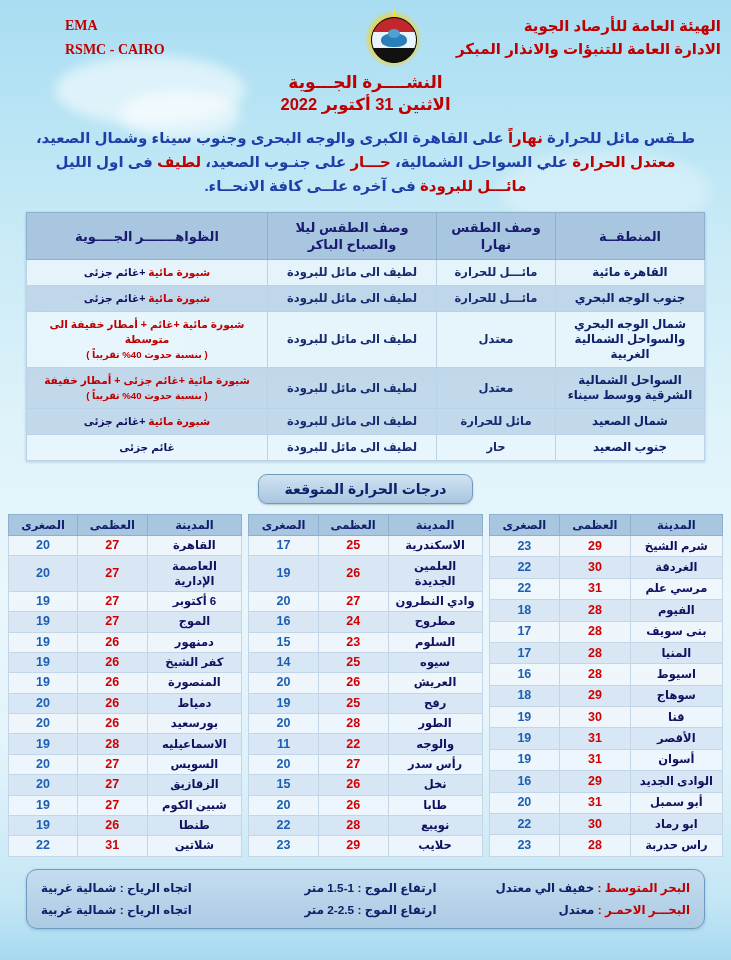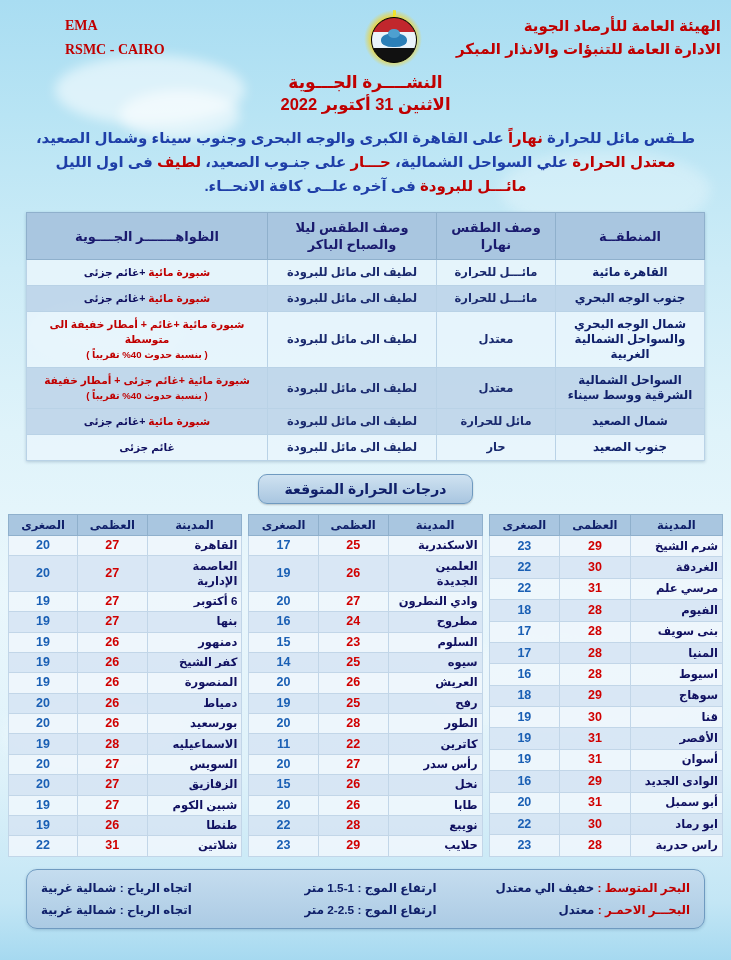--- a/index.html
+++ b/index.html
@@ -69,21 +69,21 @@
   .temps-title{background:linear-gradient(180deg,#cfe2f1,#a9c6e0);border:1px solid #6f9ac0;border-radius:9px;
      color:#10206a;font-weight:bold;font-size:14px;padding:6px 26px;box-shadow:0 1px 2px rgba(0,0,0,.2);}
 
   
   .temps{display:flex;justify-content:space-between;margin:10px 8px 0 8px;gap:6px;}
   .ttbl{border-collapse:collapse;border:1px solid #7fa8c9;width:236px;}
   .ttbl th{background:#a9c6e0;color:#10206a;font-size:11.5px;font-weight:bold;padding:3px 2px;border:1px solid #8fb0cc;}
   .ttbl td{border:1px solid #c2d6e8;font-size:12.5px;font-weight:bold;padding:2.2px 4px;text-align:center;line-height:15px;}
   .ttbl tr.odd td{background:rgba(238,246,252,.9);}
   .ttbl tr.even td{background:rgba(214,228,243,.85);}
-  .ttbl td.city{text-align:right;color:#101060;font-size:11.5px;}
+  .ttbl td.city{text-align:center;color:#101060;font-size:11.5px;}
   .ttbl td.max{color:#d00000;}
   .ttbl td.min{color:#1a5fb4;}
   .t-city{width:96px;}
   .t-max{width:70px;}
   .t-min{width:70px;}
 
   
   .seabox{margin:12px 26px 0 26px;border:1px solid #6f9ac0;border-radius:11px;
     background:linear-gradient(180deg,rgba(196,219,238,.9),rgba(170,200,226,.9));
     padding:7px 14px;box-shadow:0 1px 3px rgba(40,80,120,.25);}
@@ -325,21 +325,21 @@
             <td class="city">رفح</td>
             <td class="max">25</td>
             <td class="min">19</td>
           </tr>
           <tr class="odd">
             <td class="city">الطور</td>
             <td class="max">28</td>
             <td class="min">20</td>
           </tr>
           <tr class="even">
-            <td class="city">كاترين</td>
+            <td class="city">والوجه</td>
             <td class="max">22</td>
             <td class="min">11</td>
           </tr>
           <tr class="odd">
             <td class="city">رأس سدر</td>
             <td class="max">27</td>
             <td class="min">20</td>
           </tr>
           <tr class="even">
             <td class="city">نخل</td>
@@ -381,21 +381,21 @@
             <td class="city">العاصمة الإدارية</td>
             <td class="max">27</td>
             <td class="min">20</td>
           </tr>
           <tr class="odd">
             <td class="city">6 أكتوبر</td>
             <td class="max">27</td>
             <td class="min">19</td>
           </tr>
           <tr class="even">
-            <td class="city">بنها</td>
+            <td class="city">الموج</td>
             <td class="max">27</td>
             <td class="min">19</td>
           </tr>
           <tr class="odd">
             <td class="city">دمنهور</td>
             <td class="max">26</td>
             <td class="min">19</td>
           </tr>
           <tr class="even">
             <td class="city">كفر الشيخ</td>

